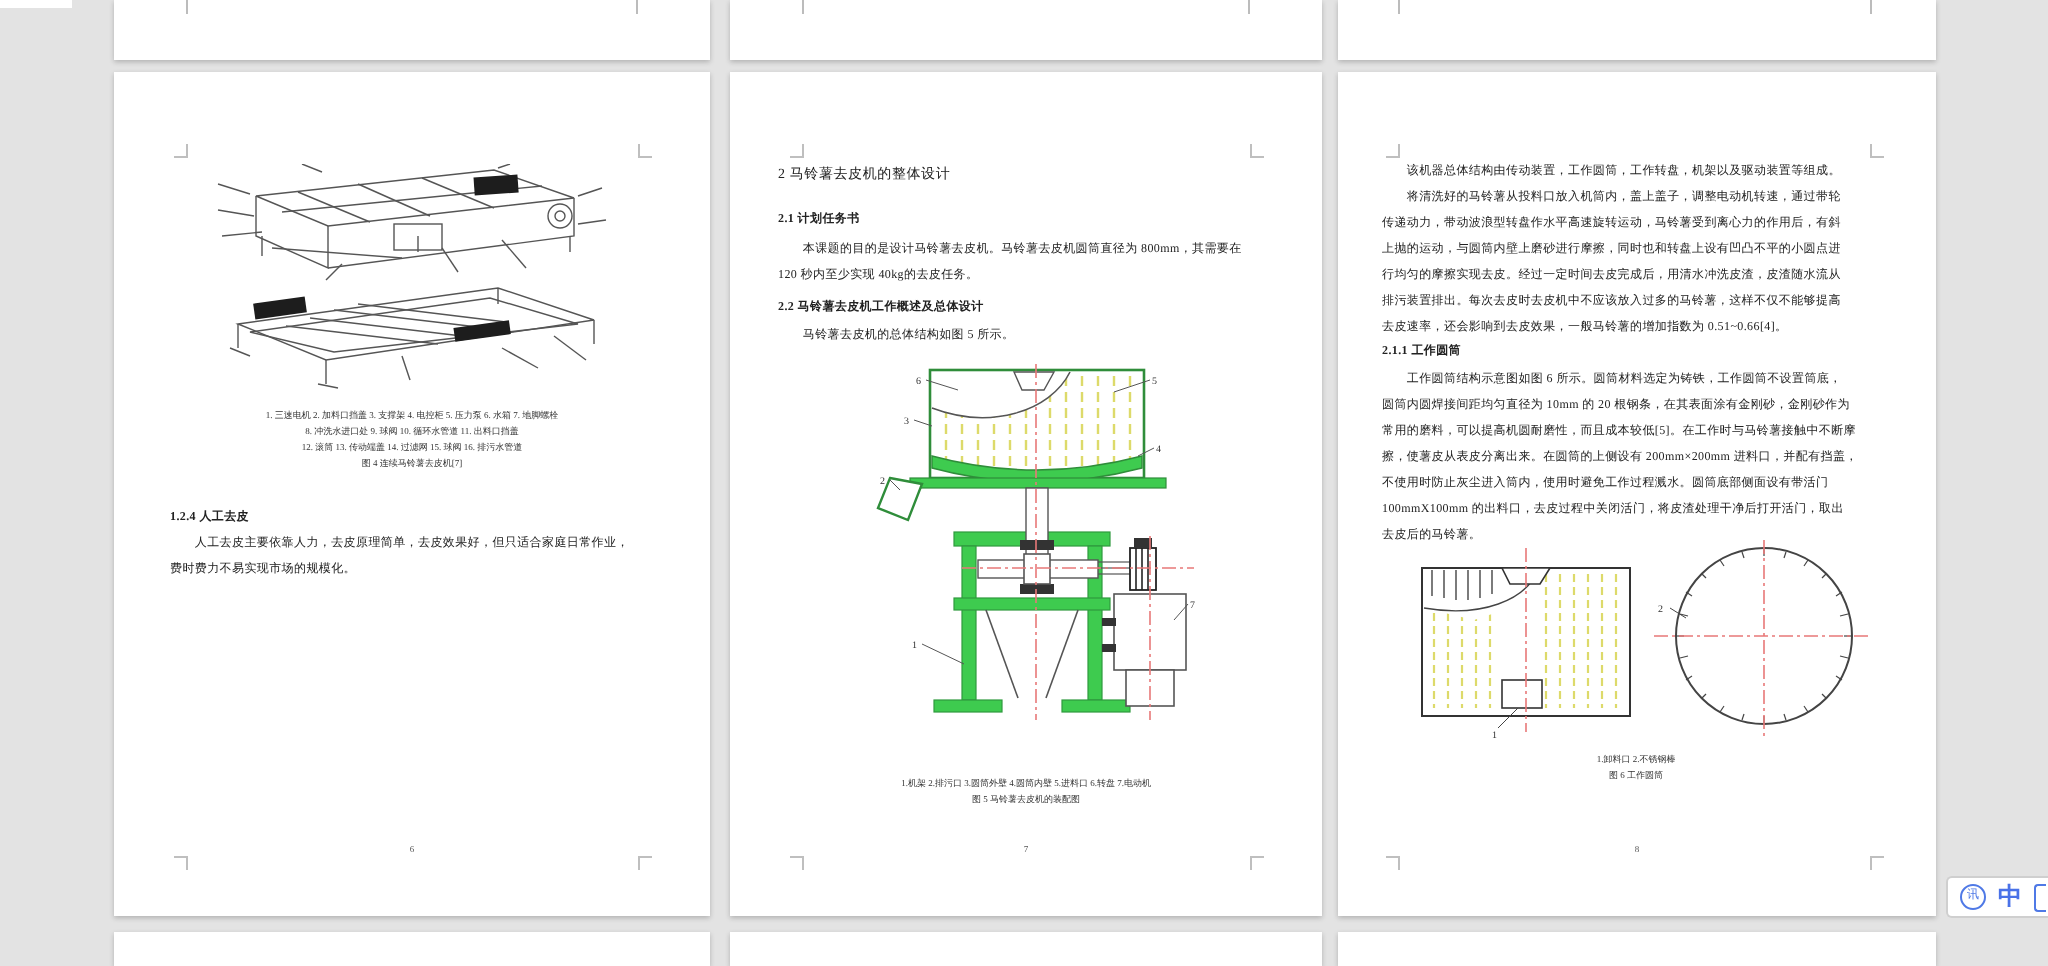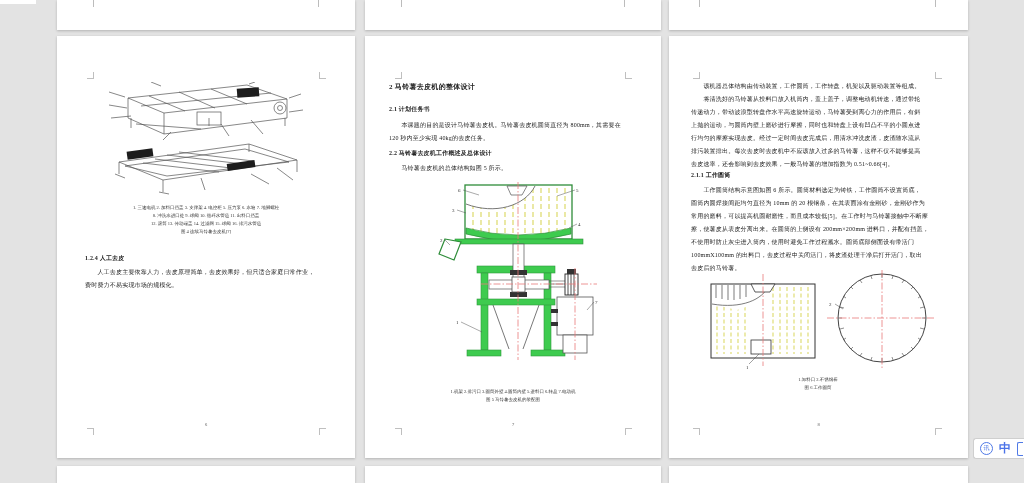--- a/index.html
+++ b/index.html
@@ -13,21 +13,21 @@
     position:absolute;background:#ffffff;
     box-shadow:0 1px 2.5px rgba(0,0,0,.22);
   }
   .tick{position:absolute;width:1px;height:7px;background:#bcbcbc;top:0;}
   .cm{position:absolute;width:6px;height:6px;border:0 solid #bfbfbf;}
   .cm.tl{border-right-width:1px;border-bottom-width:1px;}
   .cm.tr{border-left-width:1px;border-bottom-width:1px;}
   .cm.bl{border-right-width:1px;border-top-width:1px;}
   .cm.br{border-left-width:1px;border-top-width:1px;}
   .pnum{position:absolute;width:100%;text-align:center;font-size:4.5px;color:#555;}
-  .h1{position:absolute;font-weight:bold;font-size:7px;letter-spacing:.3px;white-space:nowrap;}
+  .h1{position:absolute;font-weight:normal;font-size:7px;letter-spacing:.3px;white-space:nowrap;}
   .h2{position:absolute;font-weight:bold;font-size:6px;letter-spacing:.2px;white-space:nowrap;}
   .para{position:absolute;font-size:6px;line-height:13px;letter-spacing:.2px;white-space:pre-line;}
   .cap{position:absolute;font-size:4.5px;line-height:8px;text-align:center;white-space:pre-line;color:#333;}
   .figwrap{position:absolute;}
   
   #ime{
     position:absolute;left:973px;top:438px;width:51px;height:21px;
     background:#ffffff;border:1px solid #cfcfcf;border-right:none;
     border-radius:3px 0 0 3px;display:flex;align-items:center;gap:6px;
     padding-left:6px;box-sizing:border-box;

